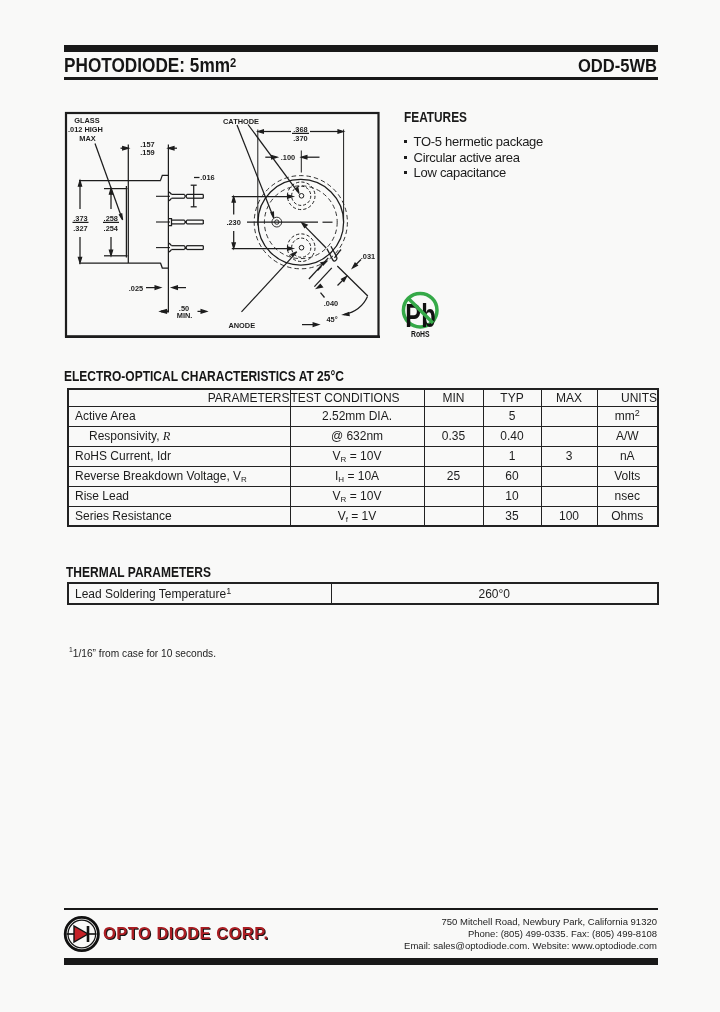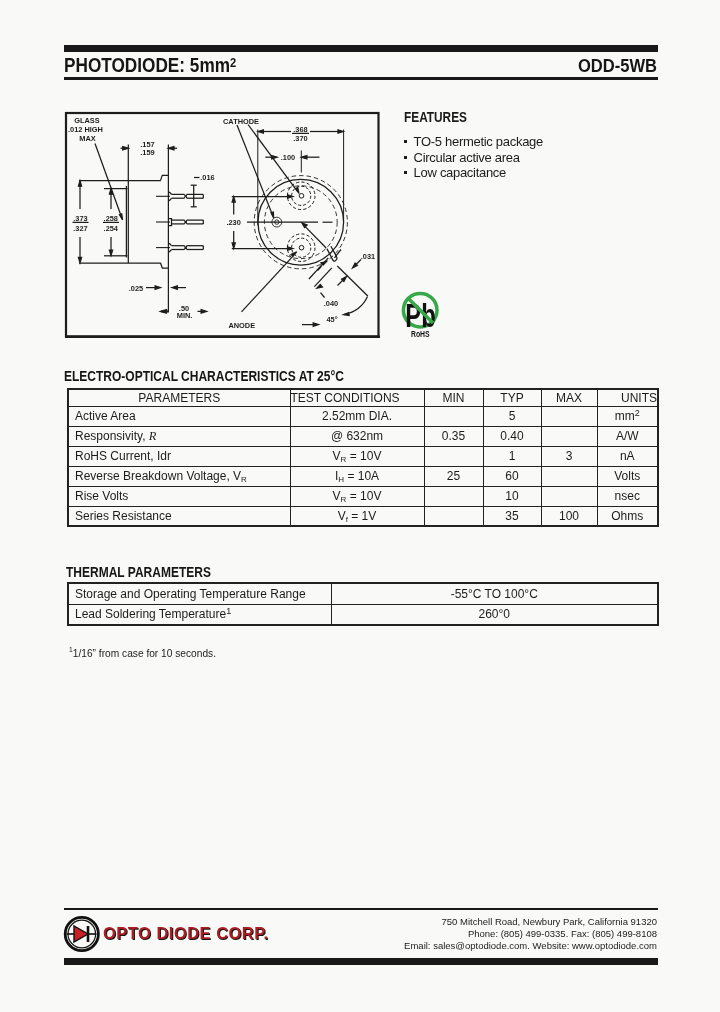--- a/index.html
+++ b/index.html
@@ -293,39 +293,39 @@
       <col style="width:222px">
       <col style="width:134px">
       <col style="width:59px">
       <col style="width:58px">
       <col style="width:56px">
       <col>
     </colgroup>
 
   <tbody>
       <tr style="height:17px;">
-    <td style="border:1.5px solid #222;text-align:center;margin-top:41px;">PARAMETERS</td>
+    <td style="border:1.5px solid #222;text-align:right;margin-top:41px;">PARAMETERS</td>
     <td style="border:1.5px solid #222;text-align:left;">TEST CONDITIONS</td>
     <td style="border:1.5px solid #222;text-align:center;">MIN</td>
     <td style="border:1.5px solid #222;text-align:center;">TYP</td>
     <td style="border:1.5px solid #222;text-align:center;">MAX</td>
     <td style="border:1.5px solid #222;text-align:right;margin-left:8px;">UNITS</td>
   </tr>
 
   <tr style="height:20px;">
     <td style="border:1.5px solid #222;padding-left:6px;">Active Area</td>
     <td style="border:1.5px solid #222;text-align:center;">2.52mm DIA.</td>
     <td style="border:1.5px solid #222;"></td>
     <td style="border:1.5px solid #222;text-align:center;">5</td>
     <td style="border:1.5px solid #222;"></td>
     <td style="border:1.5px solid #222;text-align:center;">mm<sup class="s">2</sup></td>
   </tr>
 
   <tr style="height:20px;">
-    <td style="border:1.5px solid #222;padding-left:6px;">Responsivity, <i style="font-family:'Liberation Serif',serif;font-size:12.5px;">R</i></td>
+    <td style="border:1.5px solid #222;padding-left:20px;">Responsivity, <i style="font-family:'Liberation Serif',serif;font-size:12.5px;">R</i></td>
     <td style="border:1.5px solid #222;text-align:center;">@ 632nm</td>
     <td style="border:1.5px solid #222;text-align:center;">0.35</td>
     <td style="border:1.5px solid #222;text-align:center;">0.40</td>
     <td style="border:1.5px solid #222;"></td>
     <td style="border:1.5px solid #222;text-align:center;">A/W</td>
   </tr>
 
   <tr style="height:20px;">
     <td style="border:1.5px solid #222;padding-left:6px;">RoHS Current, Idr</td>
     <td style="border:1.5px solid #222;text-align:center;">V<sub>R</sub> = 10V</td>
@@ -339,21 +339,21 @@
     <td style="border:1.5px solid #222;padding-left:6px;">Reverse Breakdown Voltage, V<sub>R</sub></td>
     <td style="border:1.5px solid #222;text-align:center;">I<sub>H</sub> = 10A</td>
     <td style="border:1.5px solid #222;text-align:center;">25</td>
     <td style="border:1.5px solid #222;text-align:center;">60</td>
     <td style="border:1.5px solid #222;"></td>
     <td style="border:1.5px solid #222;text-align:center;">Volts</td>
   </tr>
 
 
   <tr style="height:20px;">
-    <td style="border:1.5px solid #222;padding-left:6px;">Rise Volts</td>
+    <td style="border:1.5px solid #222;padding-left:6px;">Rise Lead</td>
     <td style="border:1.5px solid #222;text-align:center;">V<sub>R</sub> = 10V</td>
     <td style="border:1.5px solid #222;"></td>
     <td style="border:1.5px solid #222;text-align:center;">10</td>
     <td style="border:1.5px solid #222;"></td>
     <td style="border:1.5px solid #222;text-align:center;">nsec</td>
   </tr>
 
   <tr style="height:20px;">
     <td style="border:1.5px solid #222;padding-left:6px;">Series Resistance</td>
     <td style="border:1.5px solid #222;text-align:center;">V<sub>f</sub> = 1V</td>
@@ -367,24 +367,20 @@
 
 <div class="abs" style="left:66px;top:564px;font-size:15px;line-height:15px;font-weight:bold;color:#161616;transform:scaleX(0.8);transform-origin:left;">THERMAL PARAMETERS</div>
 
 <table class="abs" style="left:67px;top:582px;width:592px;border:2px solid #222;">
   <colgroup>
       <col style="width:263px">
       <col>
     </colgroup>
 
   <tbody>
-      <tr style="height:21px;">
-    <td style="border:1.5px solid #222;padding-left:6px;">Storage and Operating Temperature Range</td>
-    <td style="border:1.5px solid #222;text-align:center;">-55°C TO 100°C</td>
-  </tr>
 
 
   <tr style="height:21px;">
     <td style="border:1.5px solid #222;padding-left:6px;margin-left:18px;">Lead Soldering Temperature<sup class="s">1</sup></td>
     <td style="border:1.5px solid #222;text-align:center;">260°0</td>
   </tr>
 </tbody>
   </table>
 
 <div class="abs" style="left:69px;top:643px;font-size:10.5px;line-height:13px;color:#1c1c1c;transform:scaleX(0.97);transform-origin:left;"><sup style="font-size:7px;">1</sup>1/16” from case for 10 seconds.</div>

